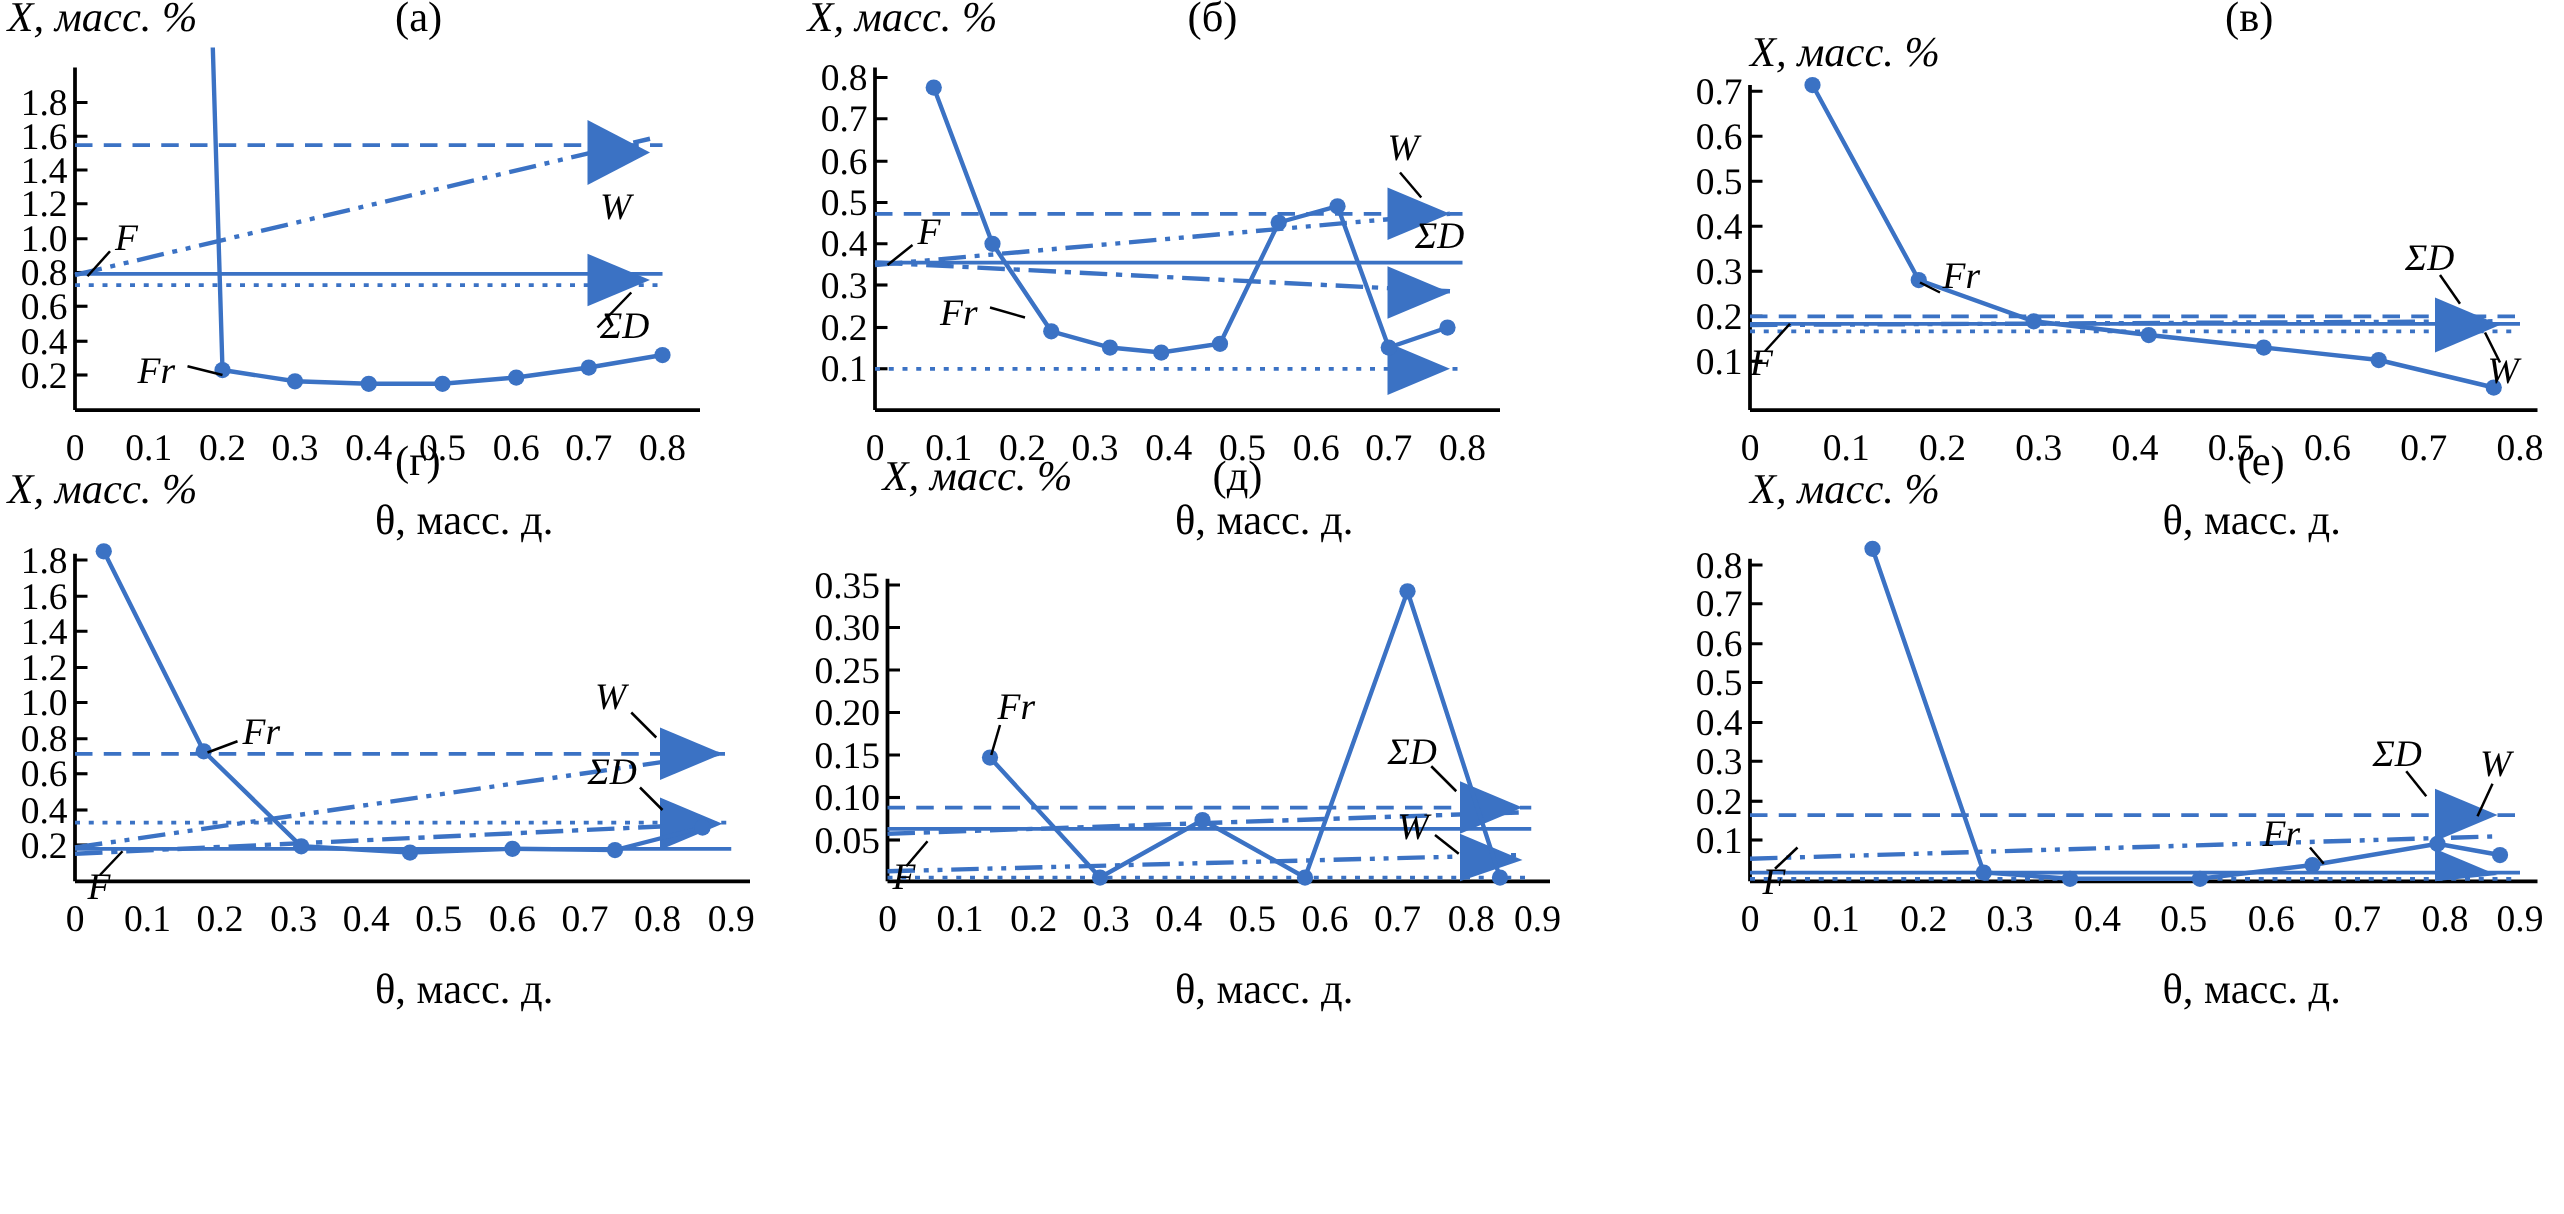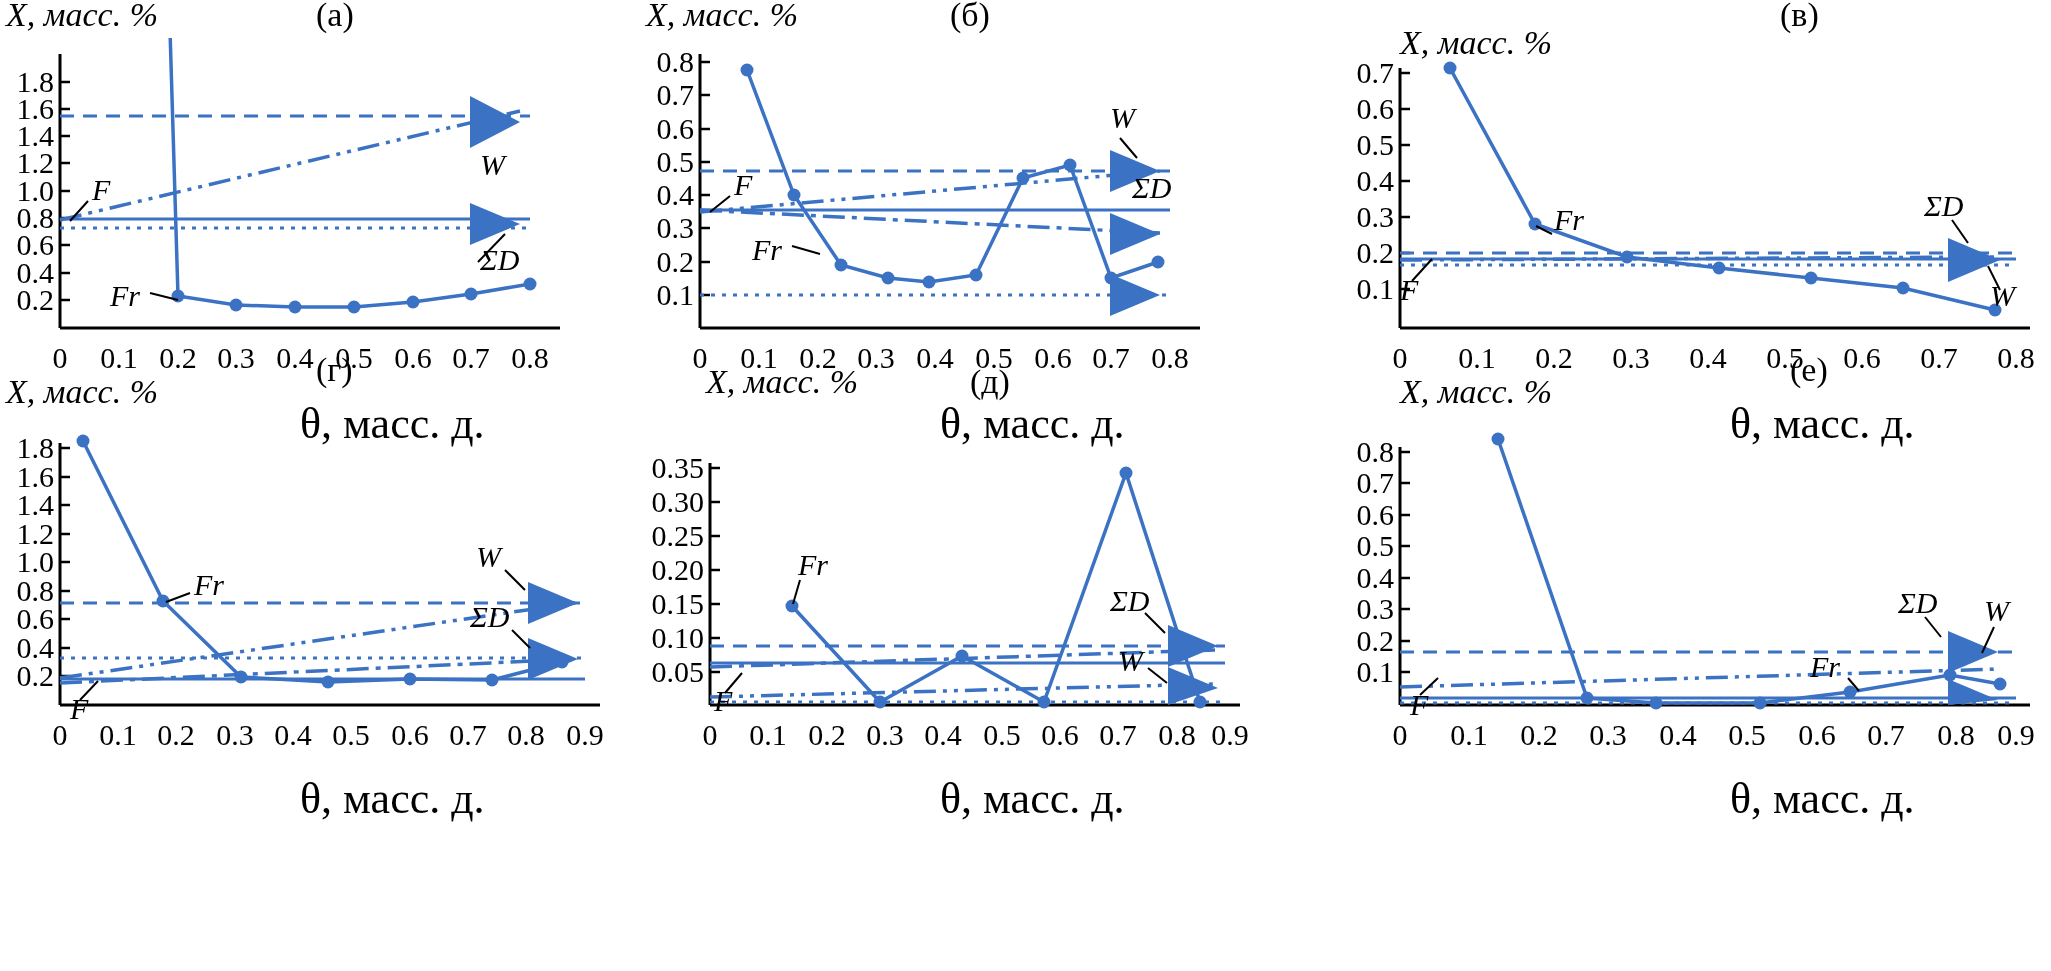--- a/index.html
+++ b/index.html
@@ -2,21 +2,21 @@
 <html><head>
 <meta charset="utf-8">
 <style>
   html,body{margin:0;padding:0;background:#ffffff;}
   body{width:2051px;height:971px;font-family:"Liberation Serif",serif;color:#000;}
   #wrap{position:relative;width:1772px;height:971px;}
   .panel{position:absolute;}
   .panel-title{position:absolute;font-size:34px;font-family:"Liberation Serif",serif;}
   .axis-y-label{position:absolute;font-size:34px;font-style:italic;white-space:nowrap;}
   .axis-y-label i{font-style:italic;}
-  .axis-x-label{position:absolute;font-size:44px;white-space:nowrap;}
+  .axis-x-label{position:absolute;font-size:34px;white-space:nowrap;}
   .plotsvg{display:block;}
   .serieslabel{font-family:"Liberation Serif",serif;font-style:italic;font-size:30px;}
 </style>
 </head>
 <body>
 
 <div id="wrap">
 
   <div class="panel" style="left:0px;top:0px;width:660px;height:470px;">
     <div class="axis-y-label" style="left:6px;top:-4px;"><i>X</i>, масс. %</div>

